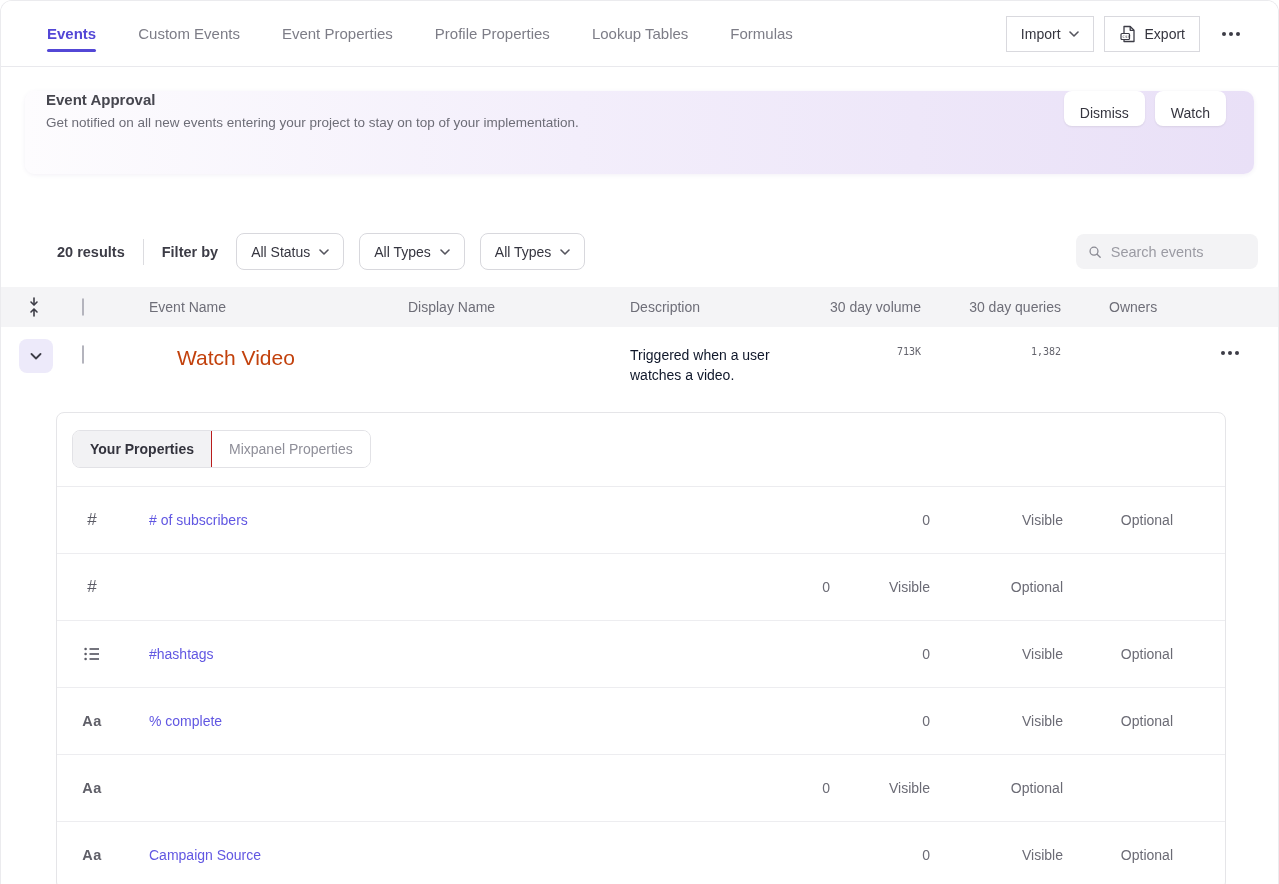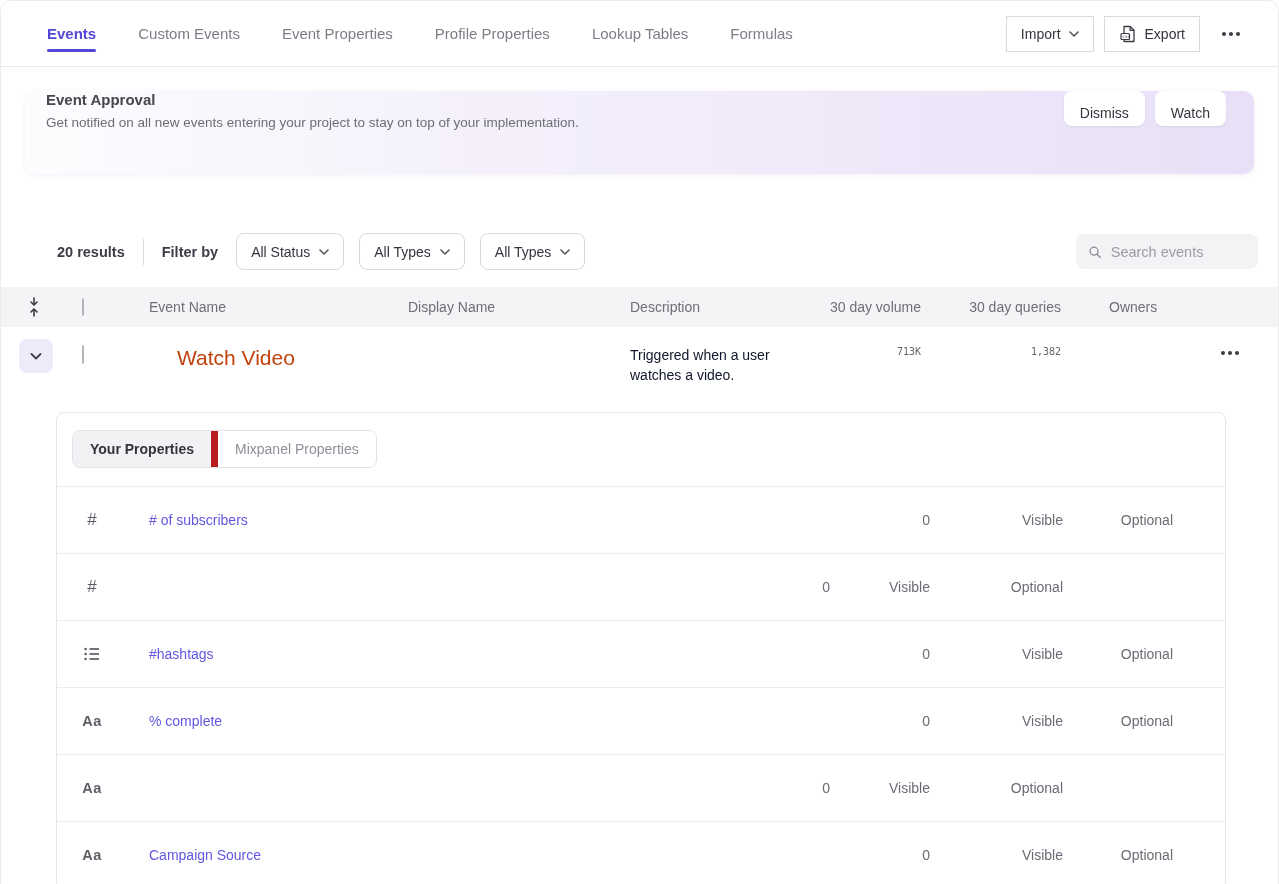--- a/index.html
+++ b/index.html
@@ -54,21 +54,21 @@
   .num-cell { padding-top:19px; text-align:right; font-family:"DejaVu Sans Mono", monospace; font-size:10px; color:#64646d; }
   .actions-cell { display:flex; justify-content:center; padding-top:24px; }
   .row-dots { border:none; background:transparent; display:inline-flex; gap:3px; cursor:pointer; }
 
   
   .panel { margin:15px 0 0 55px; width:1170px; border:1px solid #e5e5e8; border-radius:8px; background:#fff; }
   .panel-head { padding:17px 0 18px 15px; border-bottom:1px solid #ececef; }
   .segmented { display:inline-flex; border:1px solid #e2e2e6; border-radius:8px; overflow:hidden; }
   .segment { height:36px; display:inline-flex; align-items:center; padding:0 17px; font-size:14px; font-weight:500; color:#8f8f99; background:#fff; border:none; font-family:inherit; cursor:pointer; }
   .segment.active { background:#f2f2f4; color:#33333d; font-weight:700; }
-  .segment + .segment { border-left:7px solid #b91c1c; }
+  .segment + .segment { border-left:1px solid #b91c1c; }
 
   .prop-row { display:grid; grid-template-columns:70px 1fr 100px 133px 110px 52px; height:67px; align-items:center; border-bottom:1px solid #ededf0; }
   .icon-cell { display:flex; justify-content:center; align-items:center; color:#5c5c66; }
   .icon-number { font-size:17px; color:#5c5c66; }
   .icon-text { font-size:14.5px; font-weight:600; color:#5f5f68; letter-spacing:0.5px; }
   .prop-name { padding-left:22px; font-size:14px; color:#6157e2; text-decoration:none; cursor:pointer; }
   .pr-right { text-align:right; font-size:14px; color:#6b6b75; }
 </style>
 </head>
 <body>

